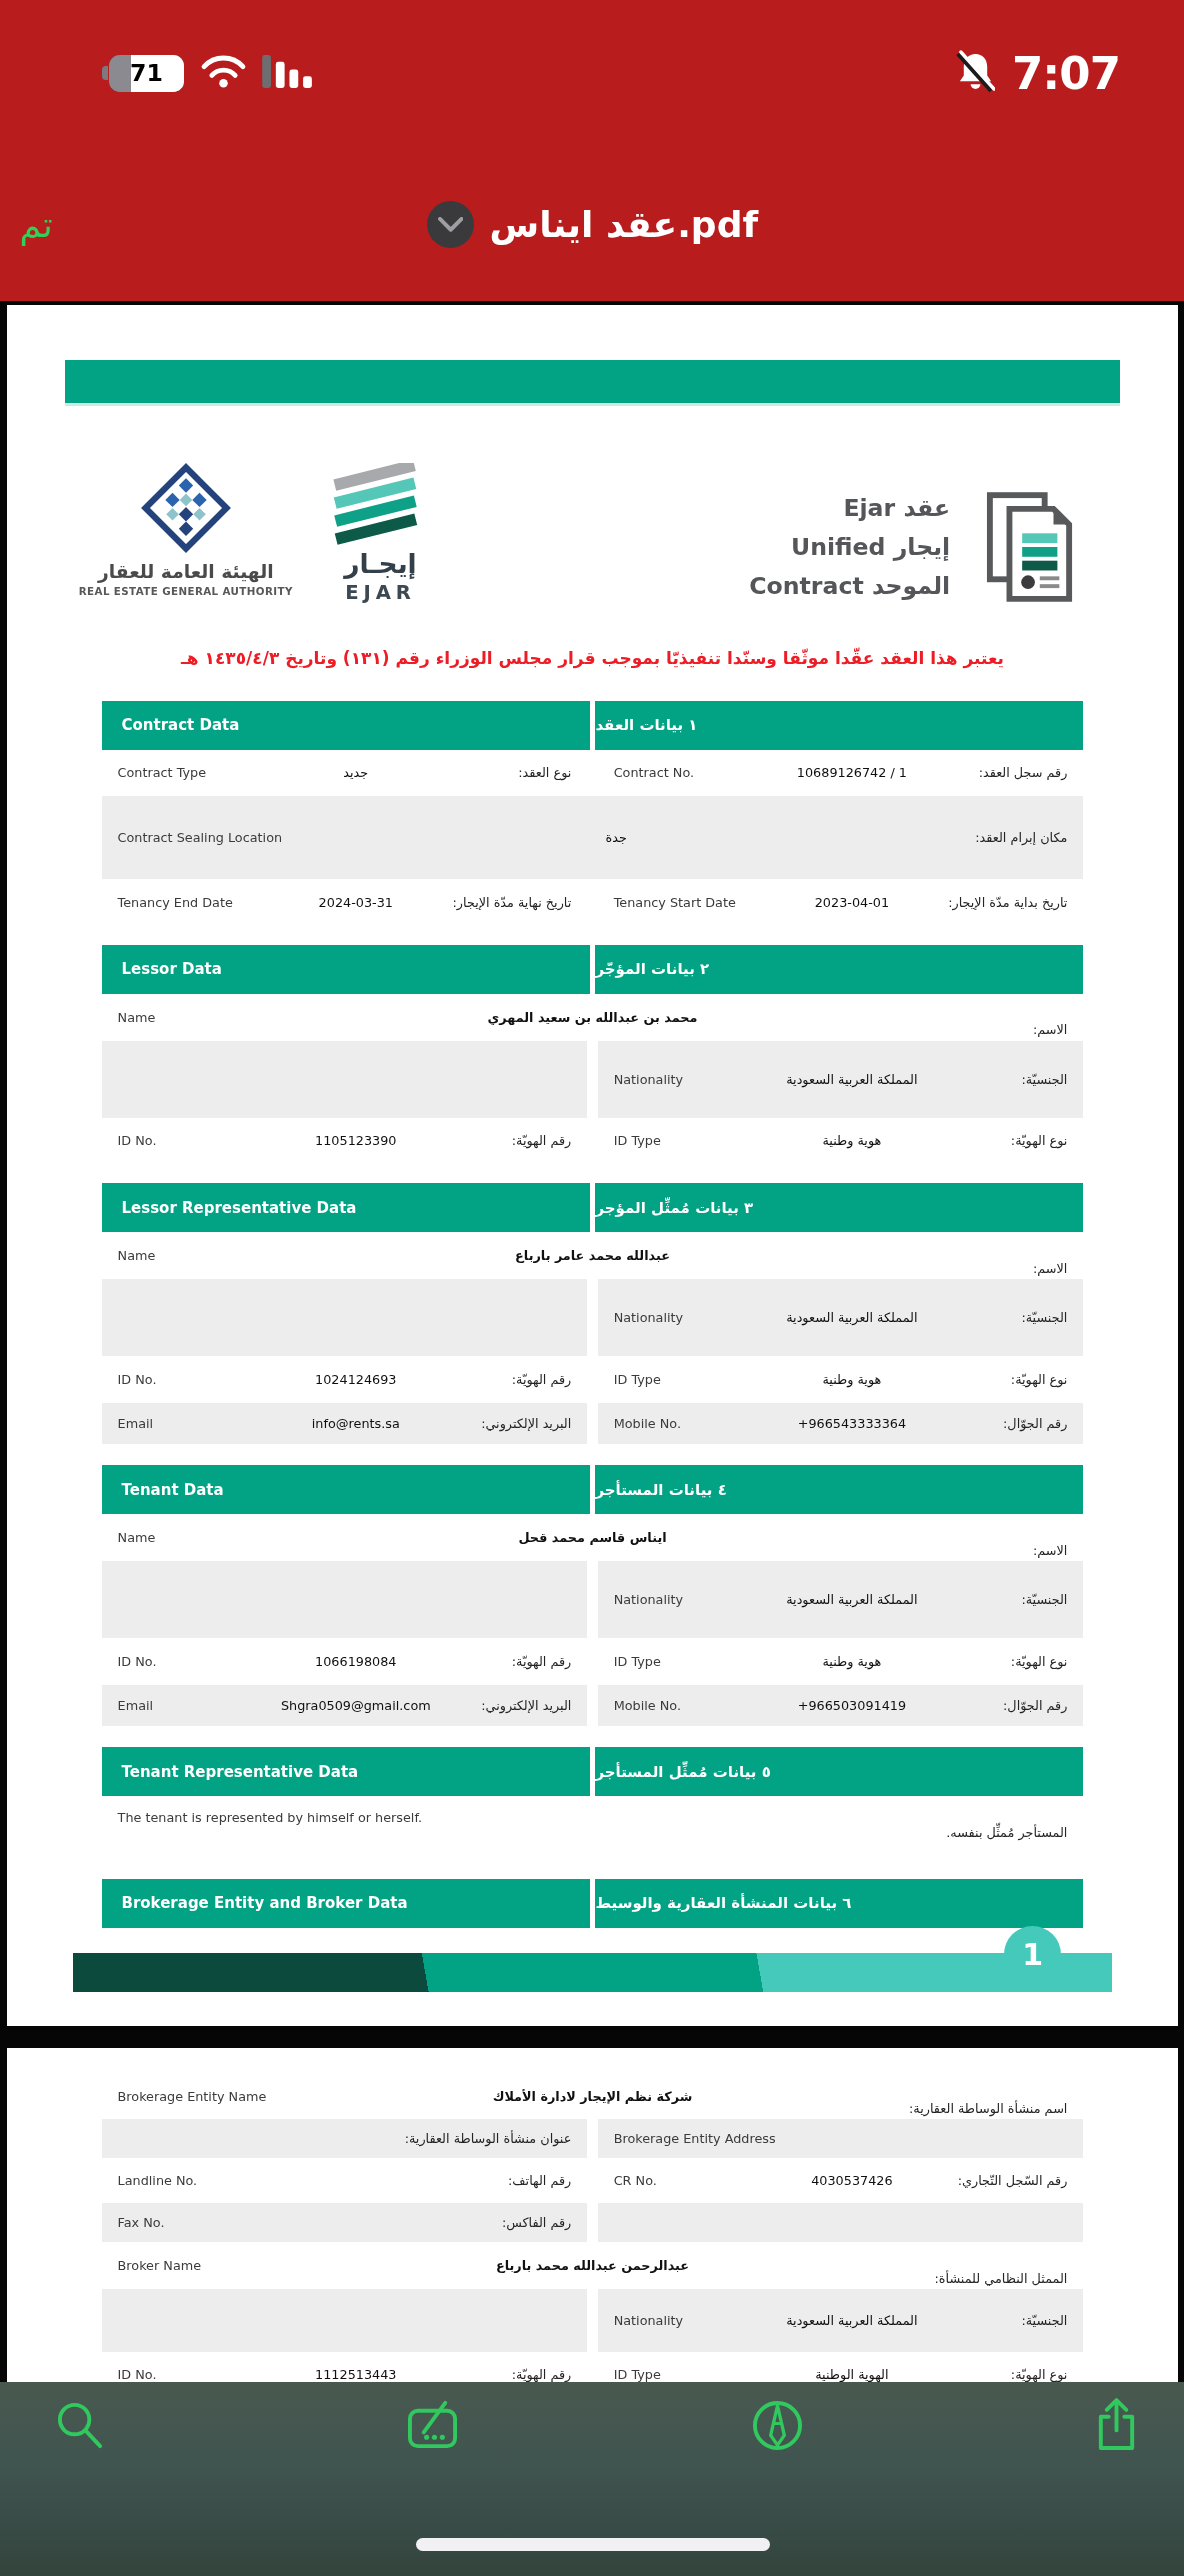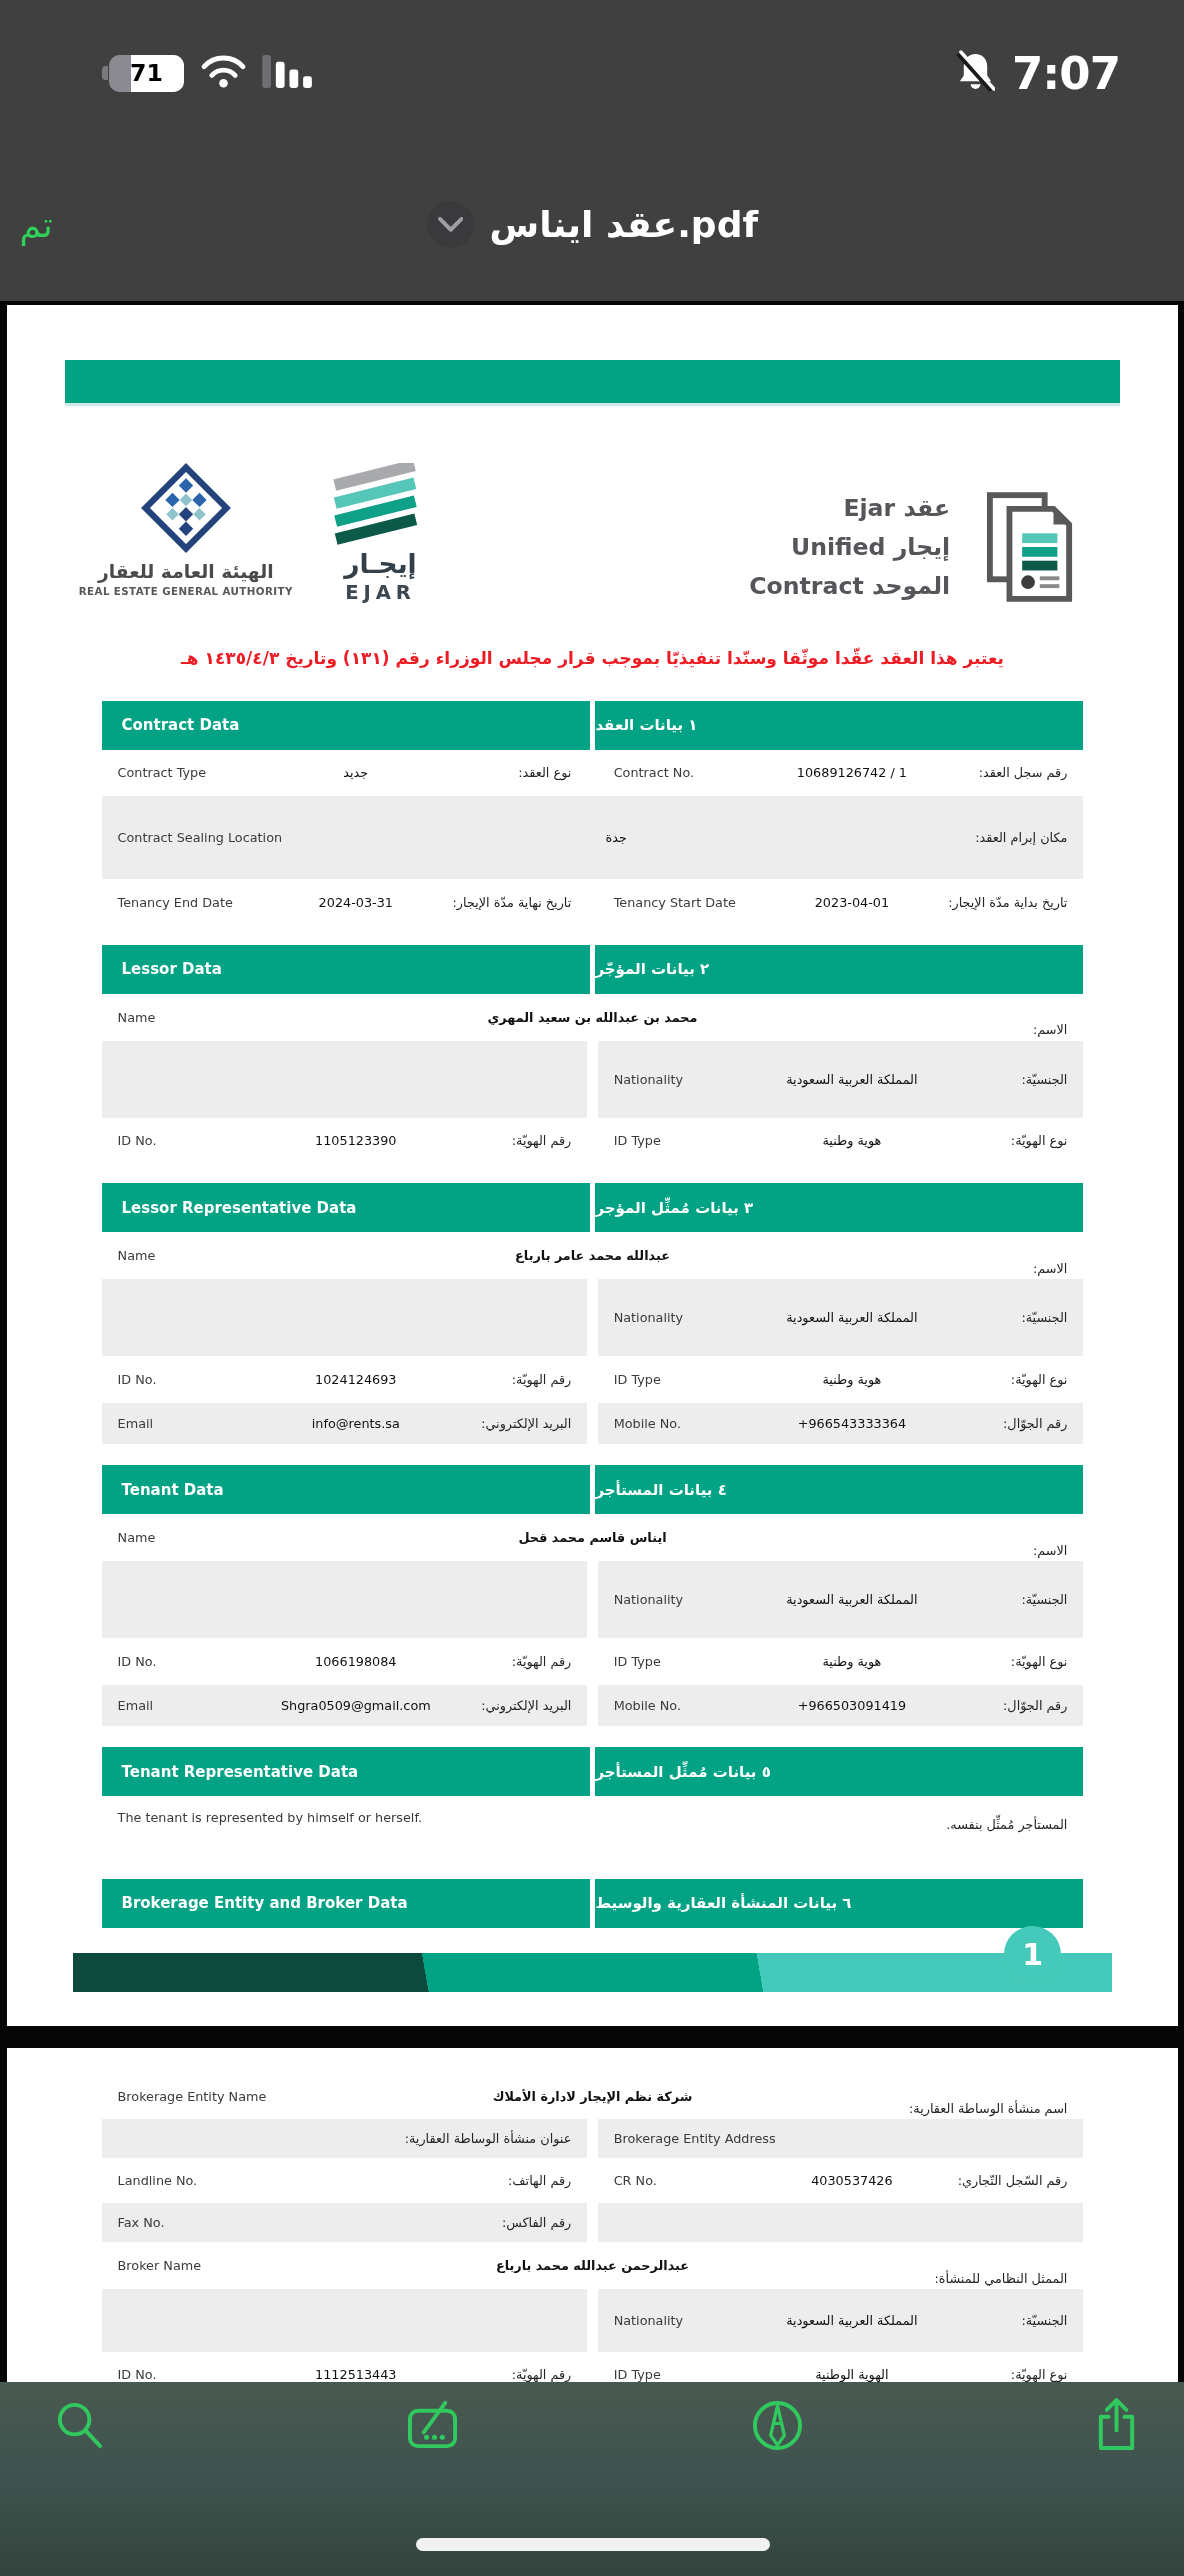--- a/index.html
+++ b/index.html
@@ -1,19 +1,19 @@
 <!DOCTYPE html>
 <html><head>
 <meta charset="utf-8">
 <style>
   html,body{margin:0;padding:0;background:#000;}
   .screen{position:relative;width:1185px;height:2576px;background:#060606;overflow:hidden;
     font-family:"DejaVu Sans","Liberation Sans",sans-serif;-webkit-font-smoothing:antialiased;}
   
-  .chrome{position:absolute;top:0;left:0;right:0;height:301px;background:#404040;}
+  .chrome{position:absolute;top:0;left:0;right:0;height:301px;background:#b91c1c;}
   .statusbar{position:absolute;top:47px;left:0;right:0;height:63px;}
   .st-left{position:absolute;left:102px;top:5.9px;display:flex;align-items:center;gap:15.7px;}
   .battwrap{display:flex;align-items:center;}
   .battnub{width:5.9px;height:13.8px;background:#7a7a80;border-radius:3.9px 0 0 3.9px;margin-right:1px;}
   .batt{position:relative;width:75px;height:37px;border-radius:10.8px;overflow:hidden;background:#8a8a90;}
   .battfill{position:absolute;right:0;top:0;bottom:0;width:71%;background:#fff;}
   .battnum{position:absolute;inset:0;display:flex;align-items:center;justify-content:center;
     color:#000;font-size:23.6px;font-weight:bold;}
   .st-right{position:absolute;right:65px;top:0;display:flex;align-items:center;gap:17px;}
   .timetxt{color:#fff;font-size:45px;font-weight:600;letter-spacing:-1px;}
@@ -56,21 +56,21 @@
   .val{flex:1;text-align:center;font-weight:normal;color:#101010;line-height:1.5;}
   .ar{flex:0 0 31%;text-align:right;direction:rtl;color:#242424;line-height:1.5;}
   .frow{display:flex;align-items:center;background:#fff;margin:0 37px 2.9px;min-height:41px;
     padding:0 15.7px;box-sizing:border-box;}
   .fen{flex:0 0 22%;}
   .fval{flex:1;text-align:center;font-weight:bold;color:#101010;}
   .far{flex:0 0 22%;direction:rtl;color:#242424;margin-top:25px;}
   .noterow{display:flex;justify-content:space-between;align-items:flex-start;margin:5.9px 37px 0;
     padding:3.9px 15.7px;min-height:55px;box-sizing:border-box;}
   .noteen{width:305px;line-height:1.9;}
-  .notear{direction:rtl;color:#242424;margin-top:11px;}
+  .notear{direction:rtl;color:#242424;margin-top:19px;}
   
   .p1foot{position:relative;margin:25.5px 7.9px 0;height:39px;}
   .fbar{position:absolute;inset:0;background:linear-gradient(80deg,#0b4a3d 0 34%,#02a284 34% 66%,#45c9ba 66% 100%);}
   .fnum{position:absolute;right:51px;top:-27.5px;width:57px;height:57px;border-radius:50%;
     background:#45c9ba;color:#fff;font-size:30px;font-weight:bold;display:flex;
     align-items:center;justify-content:center;z-index:2;}
   
   .p2 .half{min-height:39px;}
   .p2 .nat2 .half{min-height:63px;}
   

